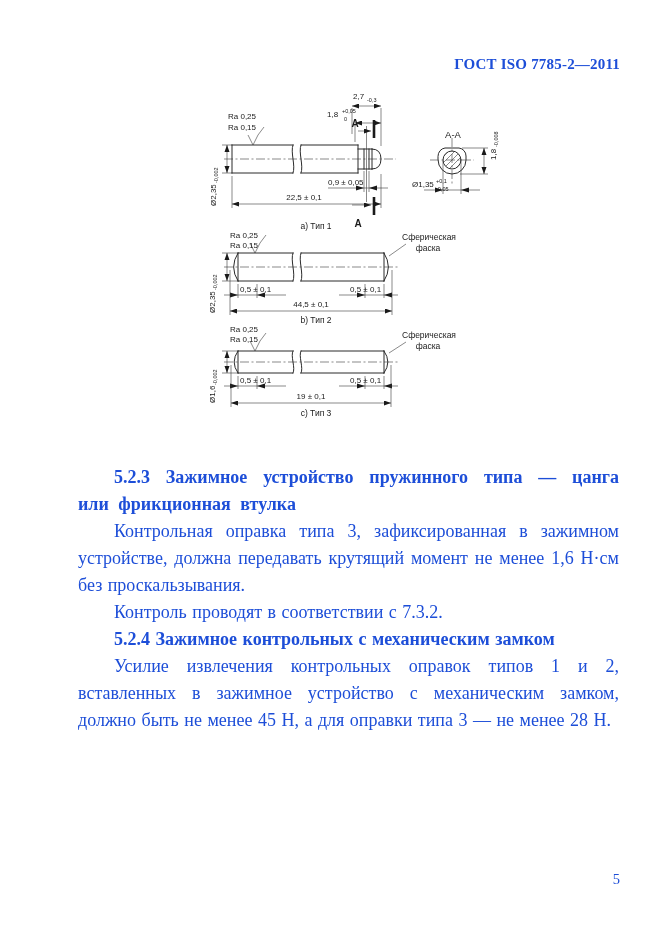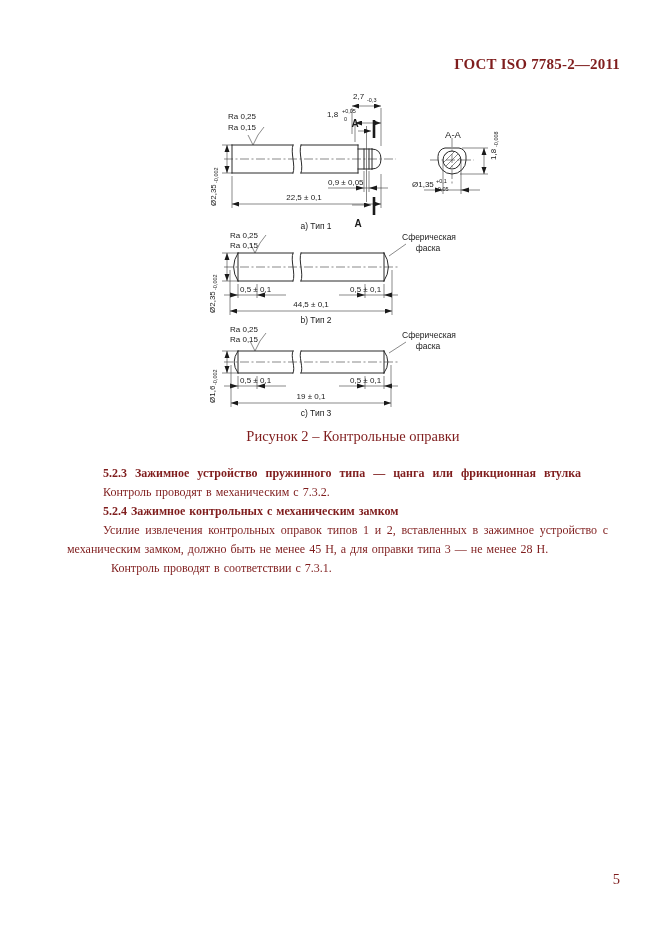--- a/index.html
+++ b/index.html
@@ -1,22 +1,22 @@
 <!DOCTYPE html>
 <html><head>
 <meta charset="utf-8">
 <style>
   html,body{margin:0;padding:0;background:#e8e8e8;}
   .page{position:relative;width:661px;height:936px;background:#ffffff;margin:0 auto;
-        font-family:"Liberation Serif",serif;color:#7f1d1d;overflow:hidden;}
+        font-family:"Liberation Serif",serif;color:#1d4ed8;overflow:hidden;}
   .doc-header{position:absolute;top:56px;left:79px;width:541px;text-align:right;
         font-weight:bold;font-size:15px;letter-spacing:.2px;}
   .figure-svg{position:absolute;left:200px;top:86px;}
   .caption{position:absolute;left:79px;top:428px;width:548px;text-align:center;font-size:14.5px;}
-  .content{position:absolute;left:67px;top:464px;width:541px;font-size:12px;line-height:19px;
+  .content{position:absolute;left:78px;top:464px;width:541px;font-size:18px;line-height:27px;
         text-align:justify;word-spacing:1px;}
   .content p{margin:0;text-indent:36px;}
   .content p.b{font-weight:bold;}
   .content p.head{word-spacing:5px;}
   .content p.last{text-indent:44px;}
   .pagenum{position:absolute;left:580px;top:871px;width:40px;text-align:right;font-size:14.5px;}
 
   
   .ln{stroke:#2b2b2b;stroke-width:1;fill:none;stroke-linecap:square;}
   .thin{stroke:#3a3a3a;stroke-width:.6;fill:none;}
@@ -213,25 +213,24 @@
         <line class="thin" x1="27" y1="265" x2="27" y2="287" marker-start="url(#arrS)" marker-end="url(#arrE)"></line>
         <g transform="translate(15,317) rotate(-90)">
           <text class="dtext" x="0" y="0">Ø1,6</text>
           <text class="dtol" x="18" y="2">-0,002</text>
         </g>
       </g>
       <text class="dlabel mid" x="116" y="330">c) Тип 3</text>
     </g>
   </svg>
 
-  <div class="caption">Рисунок 2 – Контрольные оправки</div>
 
   <div class="content">
     <p class="b head">5.2.3 Зажимное устройство пружинного типа — цанга или фрикционная втулка</p>
-    <p>Контроль проводят в механическим с 7.3.2.</p>
+    <p>Контрольная оправка типа 3, зафиксированная в зажимном устройстве, должна передавать крутящий момент не менее 1,6 Н·см без проскальзывания.</p>
+    <p>Контроль проводят в соответствии с 7.3.2.</p>
     <p class="b">5.2.4 Зажимное контрольных с механическим замком</p>
     <p>Усилие извлечения контрольных оправок типов 1 и 2, вставленных в зажимное устройство с механическим замком, должно быть не менее 45 Н, а для оправки типа 3 — не менее 28 Н.</p>
-    <p class="last">Контроль проводят в соответствии с 7.3.1.</p>
   </div>
 
   <div class="pagenum">5</div>
 
 </div>
 
 </body></html>

